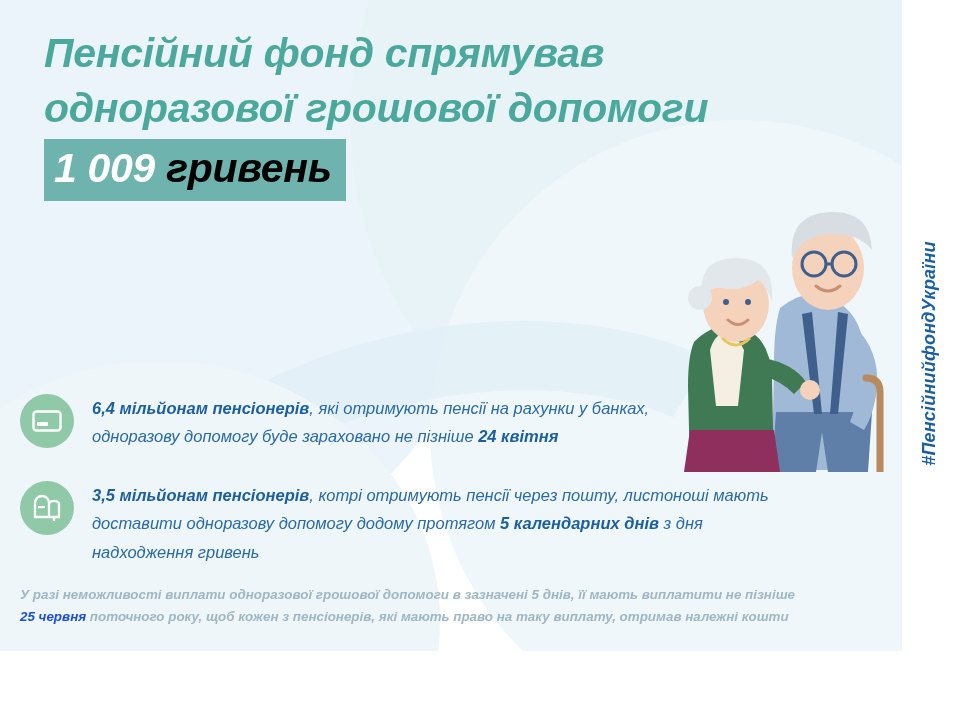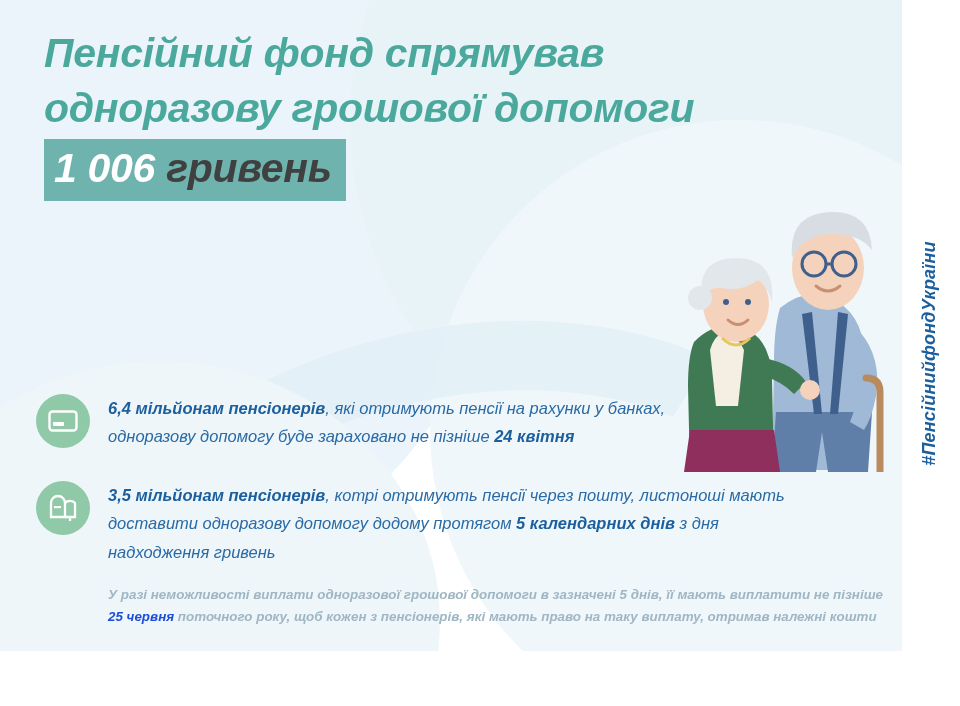--- a/index.html
+++ b/index.html
@@ -79,34 +79,34 @@
   .c-green { color: #4aa89c; }
   .c-blue  { color: #1b5f9e; }
   .hl-box {
     display: inline-block;
     background: #6fb3ae;
     color: #ffffff;
     padding: 2px 14px 5px 10px;
     margin-top: 4px;
   }
   .hl-box .num { color: #ffffff; }
-  .hl-box .word { color: #404040; text-align: center; }
+  .hl-box .word { color: #000000; text-align: center; }
 
   
   .illo {
     position: absolute;
     right: 58px; top: 182px;
     width: 250px; height: 290px;
     z-index: 4;
   }
 
   
   .bullets {
     position: absolute;
-    left: 36px; top: 392px;
+    left: 20px; top: 392px;
     width: 850px;
     z-index: 6;
   }
   .bullet {
     display: flex;
     align-items: flex-start;
     margin-bottom: 28px;
   }
   .bullet-icon {
     flex: 0 0 auto;
@@ -119,21 +119,20 @@
   }
   .bullet-text {
     font-size: 16.5px;
     line-height: 1.72;
     color: #1b5f9e;
     font-weight: bold;
     padding-top: 2px;
   }
   .bullet-text .reg { font-weight: normal; color: #2a6aa5; }
   .note {
-    margin-left: 72px;
     margin-top: -10px;
     font-size: 13.4px;
     line-height: 1.62;
     color: #9fb6c4;
     font-weight: bold;
   }
   .note .accent { color: #1d4ed8; }
 
   
   .hashtag {
@@ -163,25 +162,25 @@
   <div class="bg-blob-c"></div>
   <div class="bg-arc"></div>
   <div class="bg-blob-d"></div>
   <div class="bg-strip"></div>
 
   <div class="headline">
     <div class="line">
       <span class="c-green">Пенсійний фонд спрямував</span>
     </div>
     <div class="line">
-      <span class="c-green">одноразову грошової допомоги</span>
+      <span class="c-green">одноразової грошової допомоги</span>
     </div>
     <div class="line">
       <span class="hl-box">
-        <span class="num">1 006</span>
+        <span class="num">1 009</span>
         <span class="word">гривень</span>
       </span>
     </div>
   </div>
 
   <div class="illo">
     <svg width="250" height="290" viewBox="0 0 250 290" xmlns="http://www.w3.org/2000/svg">
 
       <path d="M128 126 q30 -24 58 -6 q28 18 26 60 l4 108 h-96 l2 -108 q0 -34 6 -54z" fill="#9fb9d6"></path>
 

